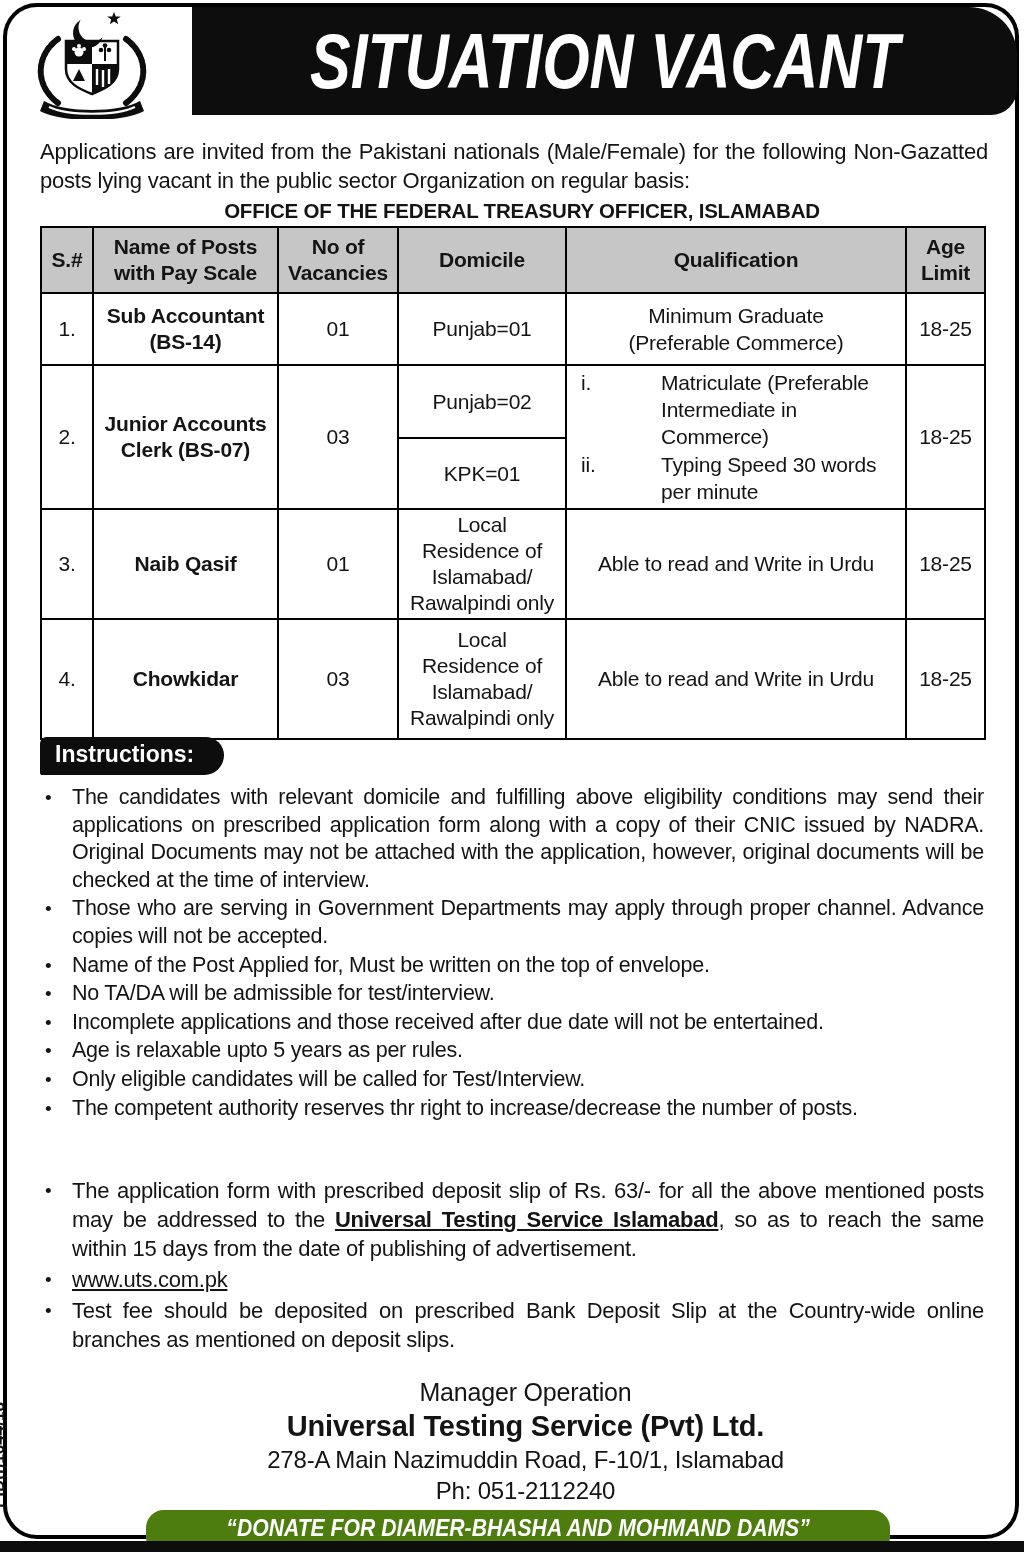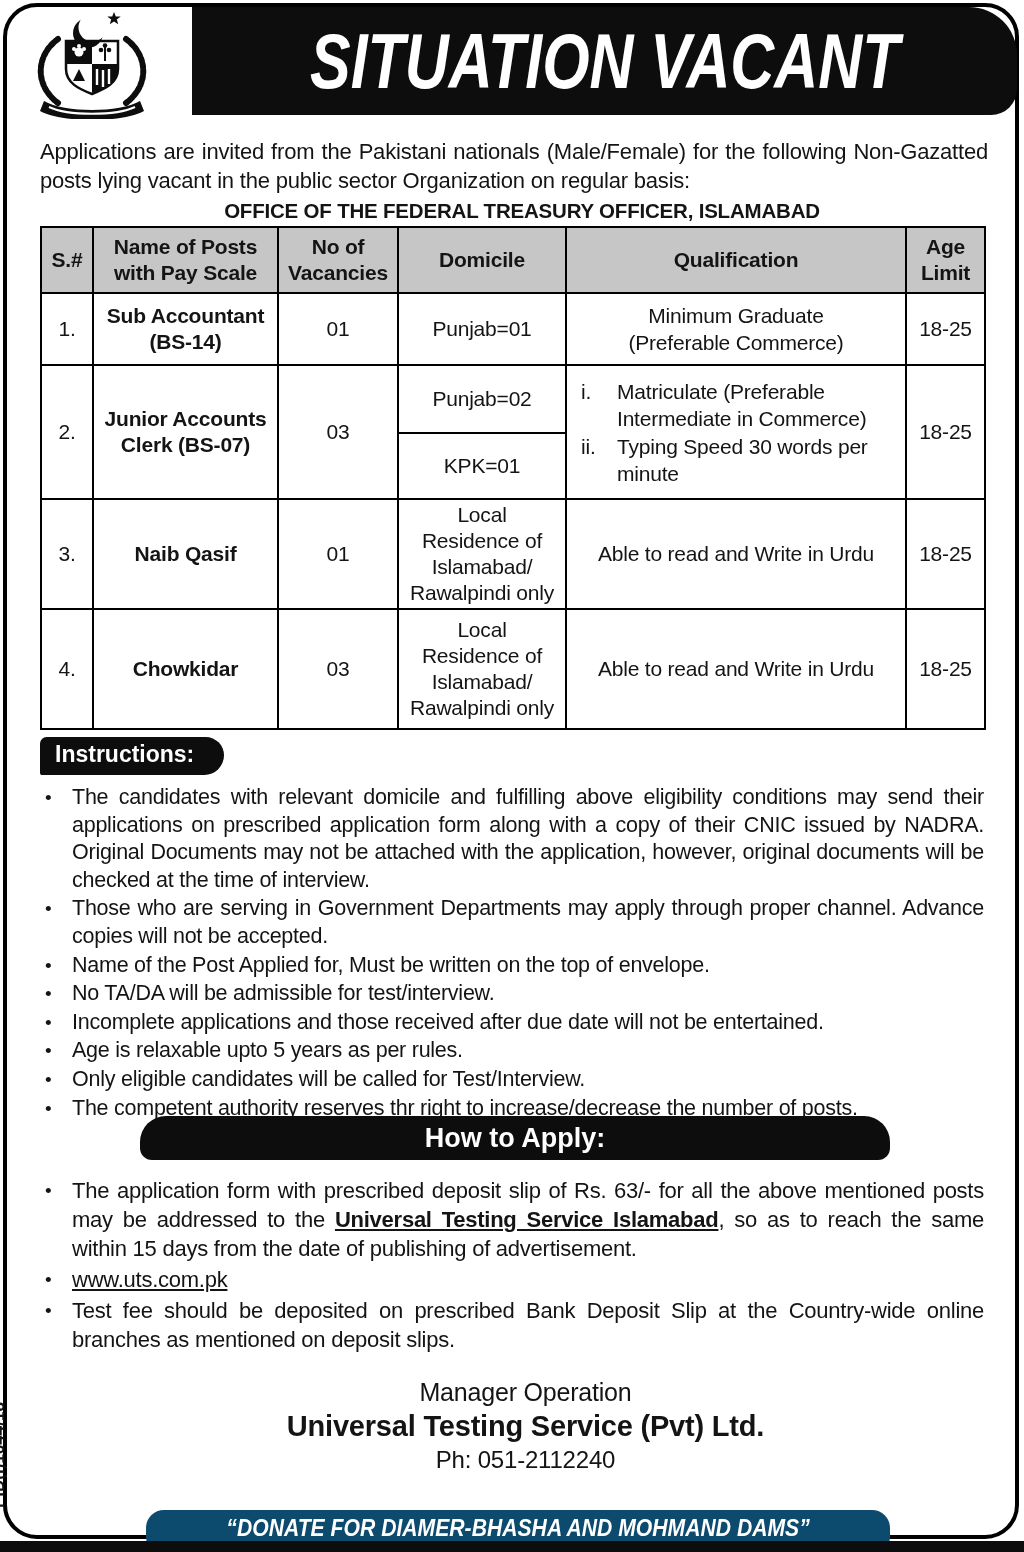--- a/index.html
+++ b/index.html
@@ -23,21 +23,21 @@
         table-layout:fixed;}
   table.jobs th,table.jobs td{border:2.5px solid #000;font-size:21px;letter-spacing:-0.2px;
         vertical-align:middle;text-align:center;padding:2px 4px;overflow:hidden;}
   table.jobs th{background:#c6c6c6;font-weight:bold;line-height:26px;}
   td.post{font-weight:bold;text-align:left;padding-left:9px;white-space:pre-line;line-height:26px;}
   td.dom{white-space:pre-line;line-height:26px;}
   td.qual-left{text-align:left;padding-left:12px;}
   td.qual-pre{text-align:left;padding-left:12px;white-space:pre-line;line-height:27px;}
   .qual-item{display:flex;text-align:left;line-height:27px;margin:1px 0;}
   .qual-marker{width:36px;flex:none;padding-left:10px;}
-  .qual-text{flex:1;padding-right:2px;}
+  .qual-text{flex:1;padding-right:2px;margin-left:44px;}
   
   .instr-badge{position:absolute;left:40px;top:737px;background:#0d0d0d;color:#fff;
         font-weight:bold;font-size:23px;padding:4px 30px 7px 15px;
         border-radius:10px 28px 30px 4px;}
   .bullets{position:absolute;margin:0;padding:0;list-style:none;}
   .bullets li{display:flex;font-size:21.5px;line-height:27.6px;letter-spacing:-0.25px;}
   .bullets .bmark{width:27px;flex:none;padding-left:5px;font-size:19px;}
   .bullets .btext{flex:1;text-align:justify;}
   #instr-list{left:40px;top:784px;width:944px;}
   #instr-list li{margin-bottom:1px;}
@@ -49,21 +49,21 @@
   #apply-list li{margin-bottom:2px;font-size:22px;line-height:29px;}
   .emph{font-weight:bold;text-decoration:underline;}
   .url{text-decoration:underline;display:block;}
   
   .signature{position:absolute;left:0;right:0;top:1377px;text-align:center;letter-spacing:-0.2px;padding-left:27px;}
   .sig1{font-size:25px;line-height:31px;}
   .sig2{font-size:29px;font-weight:bold;line-height:36px;}
   .sig3{font-size:24px;line-height:31px;}
   .sig4{font-size:24px;line-height:31px;}
   
-  .donate-banner{position:absolute;left:146px;top:1510px;width:744px;height:36px;background:#0c4a6e;
+  .donate-banner{position:absolute;left:146px;top:1510px;width:744px;height:36px;background:#4d7c0f;
         border-radius:18px 18px 8px 8px;display:flex;align-items:center;justify-content:center;}
   .donate-banner span{color:#fff;font-weight:bold;font-style:italic;font-size:23px;
         transform:scaleX(0.92);white-space:nowrap;}
   .bottom-strip{position:absolute;left:0;right:0;bottom:0;height:11px;background:#0d0d0d;}
   .pid-note{position:absolute;left:9px;bottom:44px;transform-origin:0 100%;
         transform:rotate(-90deg);font-weight:bold;font-size:17px;white-space:nowrap;}
 </style>
 </head>
 <body>
 
@@ -210,42 +210,40 @@
     <li>
         <span class="bmark">•</span>
         <span class="btext">Only eligible candidates will be called for Test/Interview.</span>
       </li>
     <li>
         <span class="bmark">•</span>
         <span class="btext">The competent authority reserves thr right to increase/decrease the number of posts.</span>
       </li>
   </ul>
 
-  <div class="apply-banner">
-    <span>How to Apply:</span>
-  </div>
 
   <ul class="bullets" id="apply-list">
     <li>
       <span class="bmark">•</span>
       <span class="btext"><span>The application form with prescribed deposit slip of Rs. 63/- for all the above mentioned posts may be addressed to the </span><span class="emph">Universal Testing Service Islamabad</span><span>, so as to reach the same within 15 days from the date of publishing of advertisement.</span></span>
     </li>
     <li>
       <span class="bmark">•</span>
       <span class="btext"><span class="url">www.uts.com.pk</span></span>
     </li>
     <li>
       <span class="bmark">•</span>
       <span class="btext">Test fee should be deposited on prescribed Bank Deposit Slip at the Country-wide online branches as mentioned on deposit slips.</span>
     </li>
   </ul>
 
   <div class="signature">
     <div class="sig1">Manager Operation</div>
     <div class="sig2">Universal Testing Service (Pvt) Ltd.</div>
+    <div class="sig3">278-A Main Nazimuddin Road, F-10/1, Islamabad</div>
     <div class="sig4">Ph: 051-2112240</div>
   </div>
 
   <div class="donate-banner">
     <span>“DONATE FOR DIAMER-BHASHA AND MOHMAND DAMS”</span>
   </div>
 
   <div class="pid-note">PID(I)1644/18</div>
   <div class="bottom-strip"></div>
 </div>

